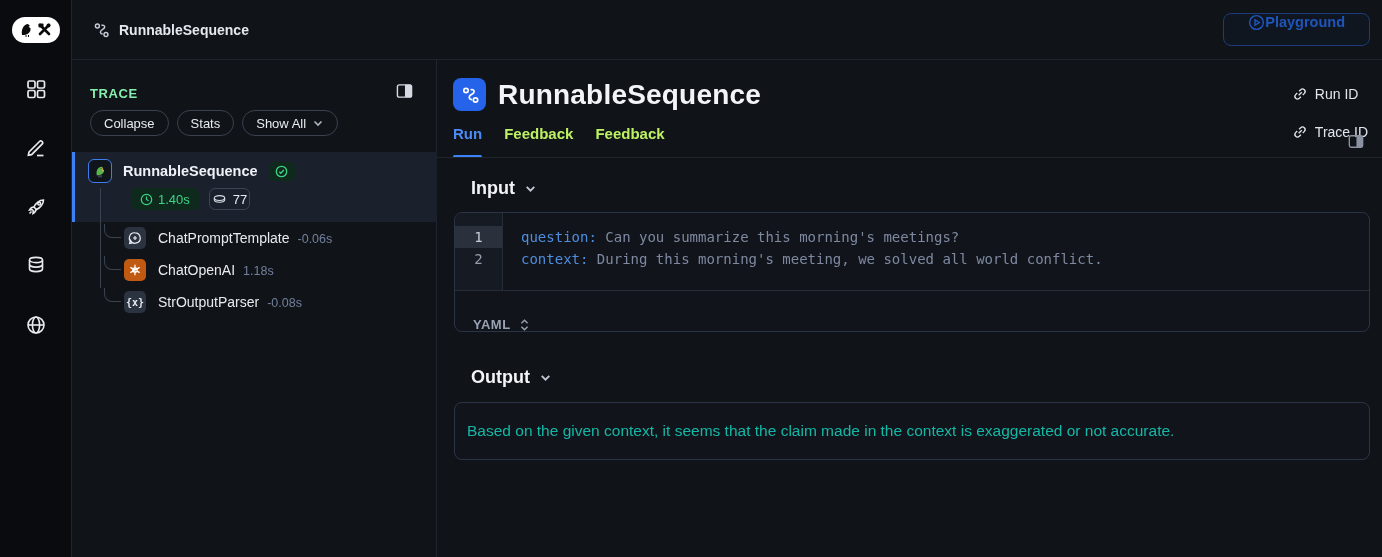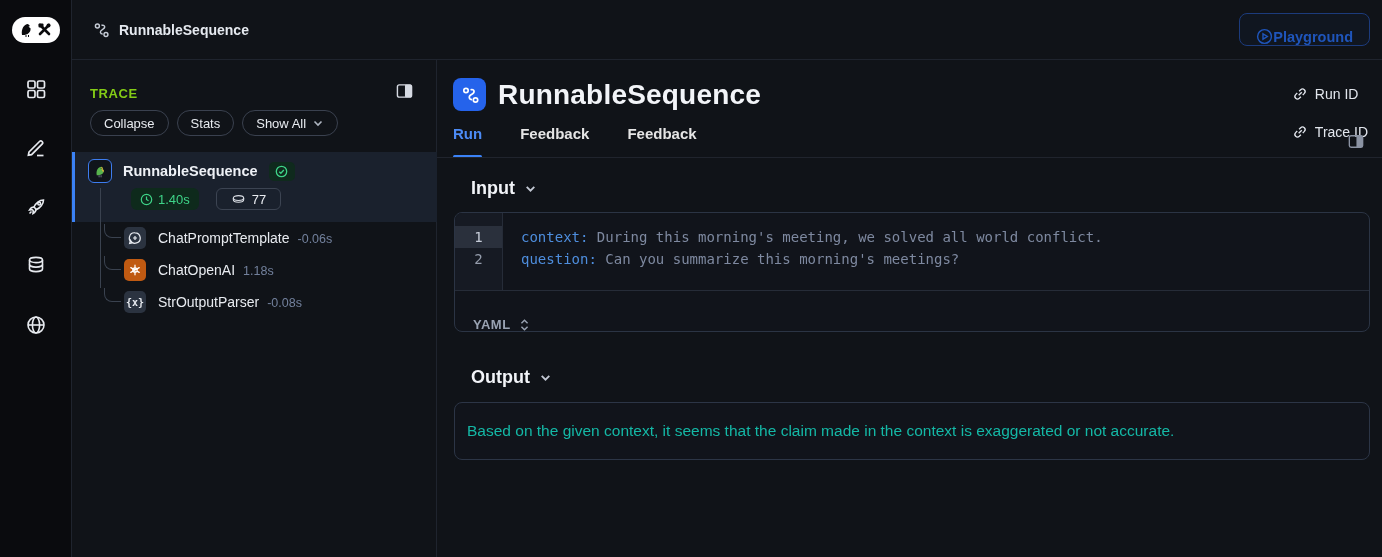--- a/index.html
+++ b/index.html
@@ -12,62 +12,62 @@
   .logo-pill { position:absolute; left:12px; top:17px; width:48px; height:26px; background:#fff; border-radius:13px; display:flex; align-items:center; justify-content:center; cursor:pointer; }
   .rail-nav { position:absolute; left:0; top:72px; width:72px; display:flex; flex-direction:column; align-items:center; gap:25px; }
   .rail-btn { width:34px; height:34px; display:flex; align-items:center; justify-content:center; border-radius:6px; cursor:pointer; }
   .rail-btn svg { stroke:#e7eaef; }
 
   
   .topbar { position:absolute; left:72px; top:0; width:1310px; height:60px; background:#101318; border-bottom:1px solid #1f242e; display:flex; align-items:center; }
   .topbar-crumb { display:flex; align-items:center; gap:9px; margin-left:20px; }
   .topbar-crumb svg { stroke:#c6ccd6; }
   .topbar-crumb .crumb-text { font-size:14px; font-weight:600; color:#e5e9ef; }
-  .playground-btn { position:absolute; right:12px; top:13px; height:33px; padding:0 16px; display:flex; align-items:flex-end; gap:0; border:1px solid #1c3b7c; border-radius:8px; background:rgba(20,45,110,0.10); color:#1f55bb; font-size:14.5px; font-weight:600; cursor:pointer; }
+  .playground-btn { position:absolute; right:12px; top:13px; height:33px; padding:0 24px; display:flex; align-items:flex-start; gap:0; border:1px solid #1c3b7c; border-radius:8px; background:rgba(20,45,110,0.10); color:#1f55bb; font-size:14.5px; font-weight:600; cursor:pointer; }
   .playground-btn svg { stroke:#1f55bb; }
 
   
   .sidebar { position:absolute; left:72px; top:60px; width:365px; height:497px; background:#101318; border-right:1px solid #1f242e; }
-  .trace-head { position:absolute; left:18px; top:26px; font-size:13px; font-weight:700; letter-spacing:0.6px; color:#84cc16; }
+  .trace-head { position:absolute; left:18px; top:26px; font-size:13px; font-weight:700; letter-spacing:0.6px; color:#86efac; }
   .side-collapse { position:absolute; right:23px; top:23px; cursor:pointer; }
   .filter-row { position:absolute; left:18px; top:50px; display:flex; gap:8px; }
   .pill-btn { height:26px; padding:0 13px; display:flex; align-items:center; gap:6px; border:1px solid #3a414f; border-radius:13px; background:transparent; color:#e8ebf0; font-size:13px; cursor:pointer; }
   .pill-btn svg { stroke:#aeb5c0; }
 
   .tree { position:absolute; left:0; top:92px; width:365px; }
   .root-row { position:relative; width:365px; height:70px; background:#1a212d; border-left:3px solid #3b82f6; cursor:pointer; }
   .root-line1 { position:absolute; left:13px; top:7px; display:flex; align-items:center; gap:11px; }
   .run-icon-box { width:24px; height:24px; border:1.5px solid #3d7df0; border-radius:6px; background:#10141b; display:flex; align-items:center; justify-content:center; }
   .root-name { font-size:14.5px; font-weight:600; color:#eef1f6; }
   .status-badge { width:26px; height:19px; background:#0f2a1d; border-radius:5px; display:flex; align-items:center; justify-content:center; }
-  .root-line2 { position:absolute; left:56px; top:36px; display:flex; gap:17px; }
+  .root-line2 { position:absolute; left:56px; top:36px; display:flex; gap:10px; }
   .latency-badge { height:22px; padding:0 9px; display:flex; align-items:center; gap:5px; background:#0e2a1c; border-radius:6px; color:#3ed488; font-size:13px; }
   .latency-badge svg { stroke:#3ed488; }
-  .tokens-badge { height:22px; padding:0 14px; display:flex; align-items:center; gap:6px; border:1px solid #3c4452; border-radius:6px; color:#e8ebf0; font-size:13px; }
+  .tokens-badge { height:22px; padding:0 2px; display:flex; align-items:center; gap:6px; border:1px solid #3c4452; border-radius:6px; color:#e8ebf0; font-size:13px; }
   .tokens-badge svg { stroke:#d9dde4; }
 
   .v-line { position:absolute; left:28px; top:36px; width:1px; height:100px; background:#3a424f; }
   .child-row { position:absolute; left:4px; width:365px; height:32px; display:flex; align-items:center; cursor:pointer; }
   .connector { position:absolute; left:28px; width:17px; height:14px; border-left:1px solid #3a424f; border-bottom:1px solid #3a424f; border-bottom-left-radius:8px; }
   .child-icon { position:absolute; left:48px; width:22px; height:22px; border-radius:5px; background:#2b3340; display:flex; align-items:center; justify-content:center; }
   .child-icon.openai { background:#c05a12; }
   .braces-glyph { font-family:"DejaVu Sans Mono", monospace; font-size:10px; color:#e8ebf0; font-weight:700; }
   .child-name { position:absolute; left:82px; font-size:14px; font-weight:500; color:#e8ebf0; white-space:nowrap; }
   .child-dur { font-size:12.5px; font-weight:400; color:#72809c; margin-left:8px; }
 
   
   .main { position:absolute; left:437px; top:60px; width:945px; height:497px; background:#101318; }
   .main-title-row { position:absolute; left:16px; top:18px; display:flex; align-items:center; gap:12px; }
   .seq-icon-big { width:33px; height:33px; background:#2563eb; border-radius:8px; display:flex; align-items:center; justify-content:center; }
   .main-title { font-size:28px; font-weight:700; color:#f2f4f8; letter-spacing:0.2px; }
   .id-links { position:absolute; right:14px; top:26px; display:flex; gap:22px;flex-direction:column; }
   .id-link { display:flex; align-items:center; gap:7px; color:#e2e6ed; font-size:14px; font-weight:500; cursor:pointer; }
   .id-link svg { stroke:#e2e6ed; }
-  .tabs-row { position:absolute; left:16px; top:65px; display:flex; gap:38px; height:33px; }
-  .tab { font-size:15px; font-weight:600; color:#e5e5e5; cursor:pointer; position:relative; padding-bottom:12px; }
+  .tabs-row { position:absolute; left:16px; top:65px; display:flex; gap:22px; height:33px; }
+  .tab { font-size:15px; font-weight:600; color:#bef264; cursor:pointer; position:relative; padding-bottom:12px; }
   .tab.active { color:#4c8bf5; }
   .tab.active::after { content:""; position:absolute; left:0; bottom:0; width:100%; height:3px; background:#3b82f6; border-radius:2px; }
   .tabs-divider { position:absolute; left:0; top:97px; width:945px; height:1px; background:#20242d; }
   .main-collapse { position:absolute; right:18px; top:74px; cursor:pointer; }
 
   .section-head { position:absolute; left:34px; display:flex; align-items:center; gap:9px; cursor:pointer; }
   .section-head .sec-label { font-size:18px; font-weight:700; color:#f2f4f8; }
   .section-head svg { stroke:#c3c9d4; }
   .input-head { top:118px; }
   .output-head { top:307px; }
@@ -307,22 +307,22 @@
     </svg>
   </div>
 
   <div class="input-panel">
     <div class="code-area">
       <div class="gutter-col">
         <div class="gutter-cell active">1</div>
         <div class="gutter-cell">2</div>
       </div>
       <div class="code-col">
+        <div class="code-line"><span class="yaml-key">question:</span><span class="yaml-val"> Can you summarize this morning's meetings?</span></div>
         <div class="code-line"><span class="yaml-key">context:</span><span class="yaml-val"> During this morning's meeting, we solved all world conflict.</span></div>
-        <div class="code-line"><span class="yaml-key">question:</span><span class="yaml-val"> Can you summarize this morning's meetings?</span></div>
       </div>
     </div>
     <div class="panel-footer">
       <div class="format-select">
         <span class="fmt-label">YAML</span>
         <svg width="11" height="14" viewBox="0 0 12 16" fill="none" stroke-width="1.6">
           <path d="M2.5 6 L6 2.5 L9.5 6"></path>
           <path d="M2.5 10 L6 13.5 L9.5 10"></path>
         </svg>
       </div>

